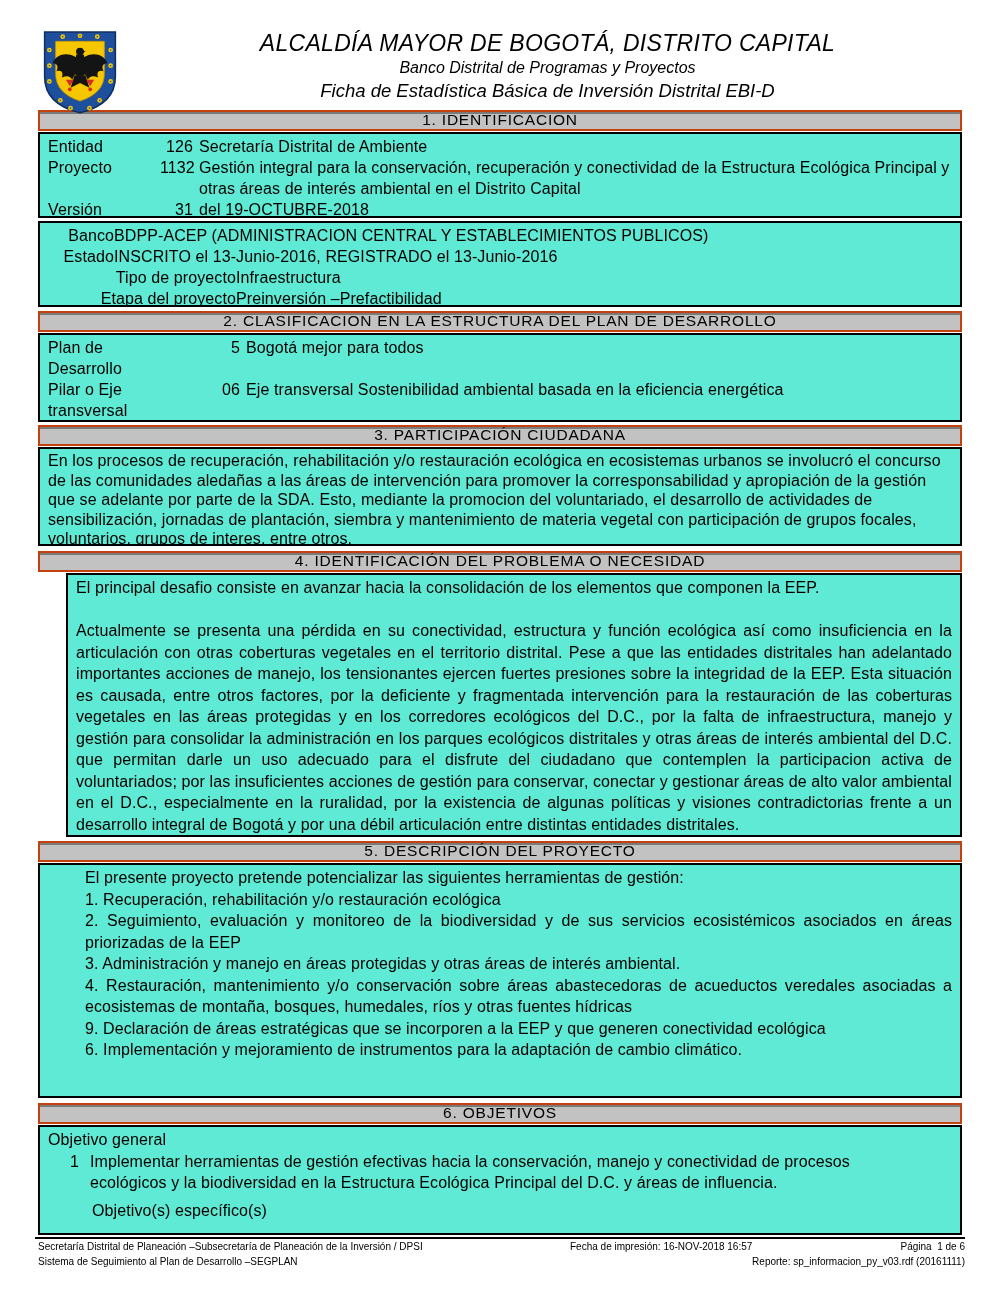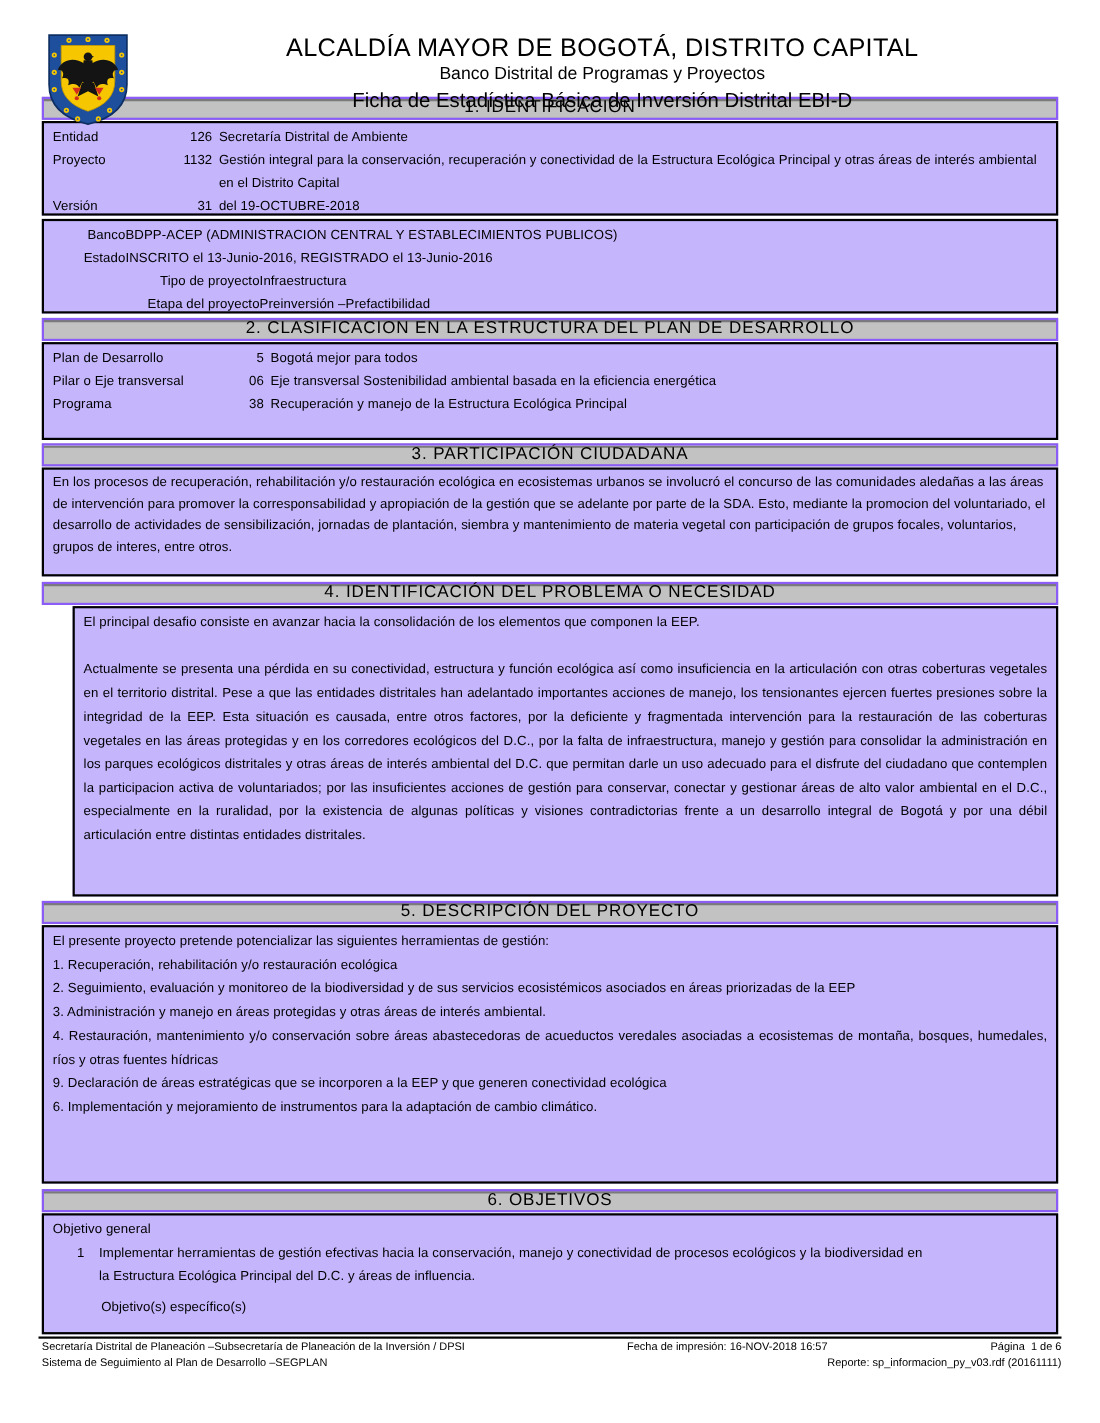--- a/index.html
+++ b/index.html
@@ -3,53 +3,53 @@
 <meta charset="utf-8">
 <style>
   * { margin:0; padding:0; box-sizing:border-box; }
   html,body { background:#ffffff; }
   .page {
     width:1000px; height:1294px; background:#ffffff; overflow:hidden;
     font-family:"Liberation Sans", sans-serif; color:#000;
     position:relative;
   }
   
-  .hdr { position:relative; height:88px; }
+  .hdr { position:relative; height:110px;font-style:italic; }
   .logo { position:absolute; left:40px; top:28px; width:80px; height:88px; }
   .titles { padding-top:30px; margin-left:95px; text-align:center; }
   .title-main { font-size:23px; letter-spacing:0.3px; line-height:26px; }
   .title-sub1 { font-size:16px; line-height:23px; }
   .title-sub2 { font-size:18.5px; line-height:24px; }
   
   .sect { margin:0 38px; }
   .bar {
-    height:21px; background:#c2c2c2; border:2px solid #8b5cf6;
+    height:21px; background:#c2c2c2; border:2px solid #c2410c;
     box-shadow: inset 0 2px 0 #7a7a7a;
     text-align:center; font-size:15.5px; letter-spacing:0.8px; line-height:16px;
     margin-bottom:1px;
   }
-  .box { border:2px solid #000; background:#c4b5fd; overflow:hidden; font-size:12px; letter-spacing:0.1px; }
+  .box { border:2px solid #000; background:#5eead4; overflow:hidden; font-size:16px; letter-spacing:0.1px; }
   .gap3 { height:3px; } .gap4 { height:4px; } .gap5 { height:5px; }
   
   .kvrow { display:flex; line-height:21px; padding-left:8px; padding-right:6px; }
   .kvrow .lbl { flex:none; }
   .kvrow .num { flex:none; text-align:right; }
   .kvrow .txt { flex:1; margin-left:6px; }
   .s1 .lbl { width:112px; } .s1 .num { width:33px; }
   .s2 .lbl { width:132px; } .s2 .num { width:60px; }
   .inforow { display:flex; line-height:21px; padding-left:8px; padding-right:6px;text-align:right; }
   .inforow .lbl { flex:none; width:66px; }
   .inforow.wide .lbl { width:188px; }
   .pad-t2 { padding-top:2px; }
   
   .para { padding:2px 8px 0 8px; line-height:19.6px; }
   .para-j { padding:2px 8px 0 8px; line-height:21.5px; text-align:justify; }
   .blankline { height:21.5px; }
   .h99 { height:99px; } .h86 { height:86px; } .h89 { height:89px; }
-  .h264 { height:264px;margin-left:28px; } .h235 { height:235px; } .h110 { height:110px; }
+  .h264 { height:264px;margin-left:28px; } .h235 { height:235px;padding-left:37px; } .h110 { height:110px; }
   .item-j { line-height:21.5px; text-align:justify; }
   
   .obj-general { padding:2px 8px 0 8px; line-height:21.5px; }
   .obj-item { display:flex; padding-left:30px; padding-right:110px; line-height:21.5px; }
   .obj-item .onum { flex:none; width:20px; }
   .obj-spec { padding:6px 0 0 52px; line-height:21.5px; }
   
   .footer { margin:2px 35px 0 35px; border-top:2px solid #000; }
   .f-version { margin:7px 0 8px 3px; font-size:13px; letter-spacing:0.2px; }
   .f-small { display:flex; font-size:10px; line-height:15px; margin-left:3px; }

